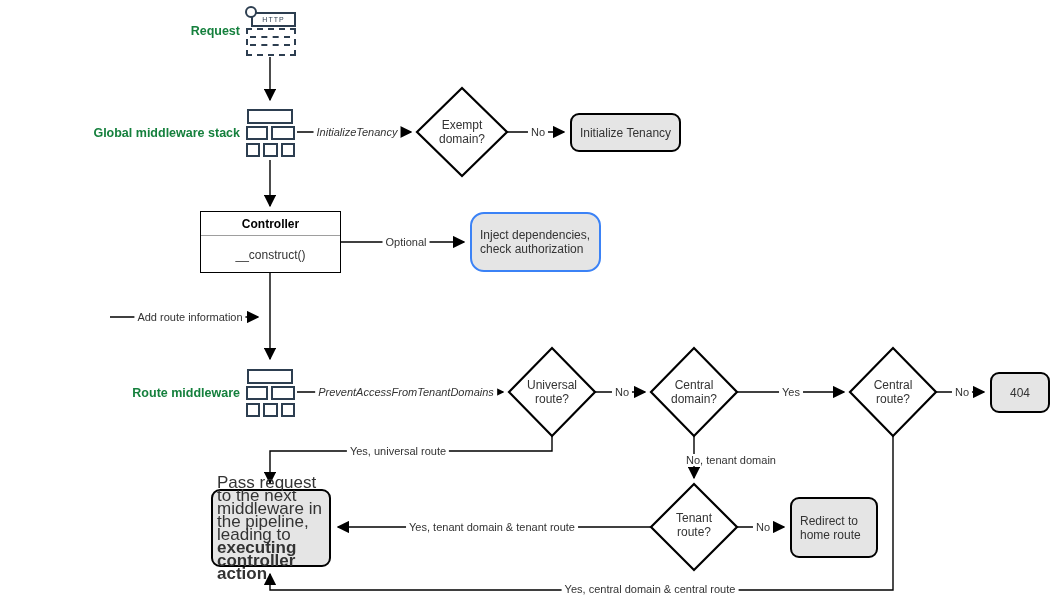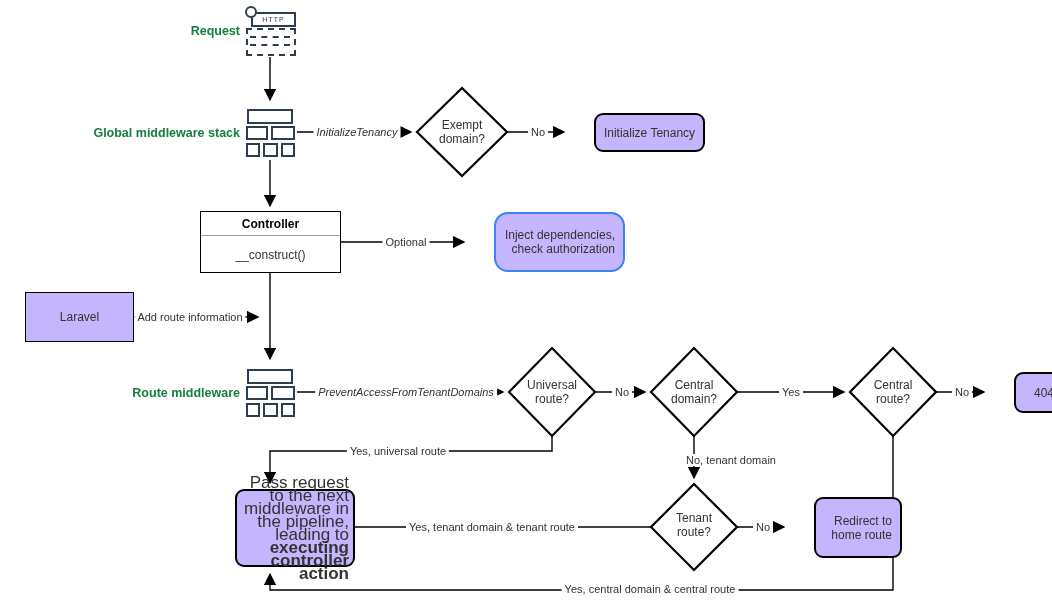--- a/index.html
+++ b/index.html
@@ -4,22 +4,22 @@
 <style>
   html,body{margin:0;padding:0;background:#fff;}
   #canvas{position:relative;width:1052px;height:600px;background:#ffffff;overflow:hidden;
           font-family:"Liberation Sans", sans-serif;}
   svg.wires{position:absolute;left:0;top:0;width:1052px;height:600px;}
 
   
   .nav-label{position:absolute;font-weight:bold;font-size:12.5px;color:#15803d;text-align:right;}
 
   
-  .node{position:absolute;box-sizing:border-box;background:#c4b5fd;color:#333;
-        display:flex;align-items:center;justify-content:center;text-align:right;font-size:12px;margin-left:24px;}
+  .node{position:absolute;box-sizing:border-box;background:#e5e5e5;color:#333;
+        display:flex;align-items:center;justify-content:center;text-align:left;font-size:12px;}
   .rounded2{border:2px solid #000;border-radius:9px;}
   .rounded3{border:2px solid #3b82f6;border-radius:14px;}
   .plain{border:1px solid #000;}
 
   
   .uml{position:absolute;box-sizing:border-box;border:1px solid #000;background:#fff;}
   .uml .hd{height:23px;border-bottom:1px solid #9e9e9e;display:flex;align-items:center;justify-content:center;
            font-size:12px;font-weight:bold;color:#000;}
   .uml .bd{height:37px;display:flex;align-items:center;justify-content:center;font-size:12px;color:#333;}
 
@@ -127,21 +127,20 @@
 
   <div class="node rounded2" style="left:570px;top:113px;width:111px;height:39px;">Initialize Tenancy</div>
 
   <div class="uml" style="left:200px;top:211px;width:141px;height:62px;">
     <div class="hd">Controller</div>
     <div class="bd">__construct()</div>
   </div>
 
   <div class="node rounded3" style="left:470px;top:212px;width:131px;height:60px;padding:2px 8px;">Inject dependencies, check authorization</div>
 
-  <div class="node plain" style="left:1px;top:292px;width:109px;height:50px;">Laravel</div>
 
   <div class="node rounded2" style="left:990px;top:372px;width:60px;height:41px;">404</div>
 
   <div class="node rounded2" style="left:790px;top:497px;width:88px;height:61px;padding:6px 8px;">Redirect to home route</div>
 
   <div class="node rounded2" style="left:211px;top:489px;width:120px;height:78px;padding:2px 4px;">
     <div class="pass-text">
       <span>Pass request to the next middleware in the pipeline, leading to </span><b>executing controller action</b>
     </div>
   </div>

